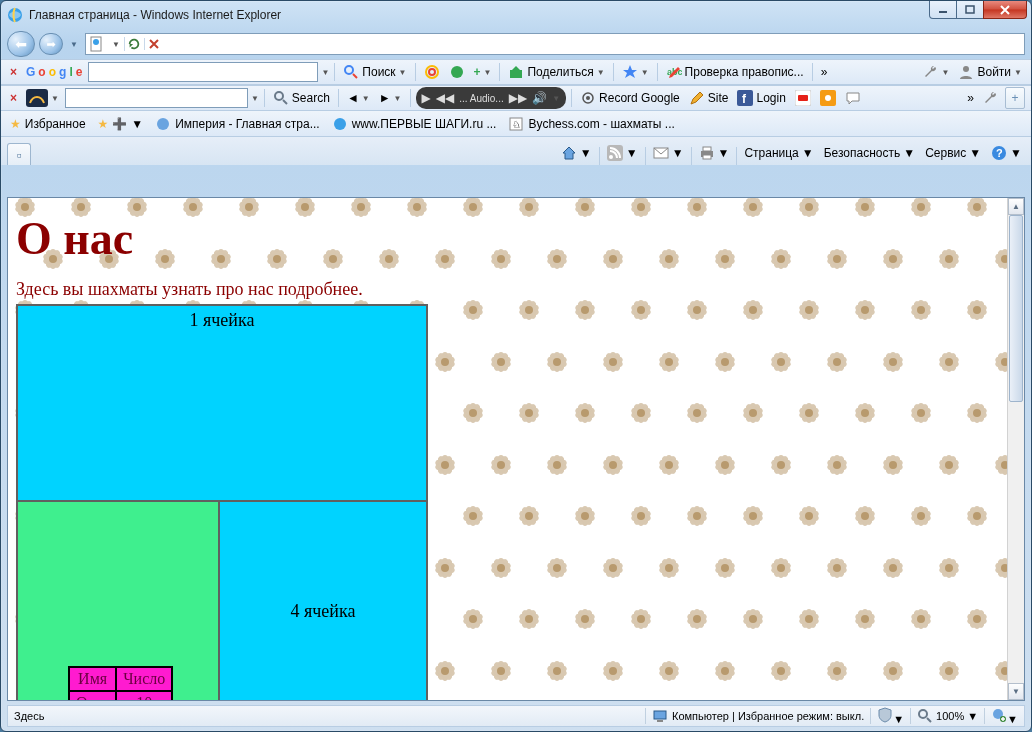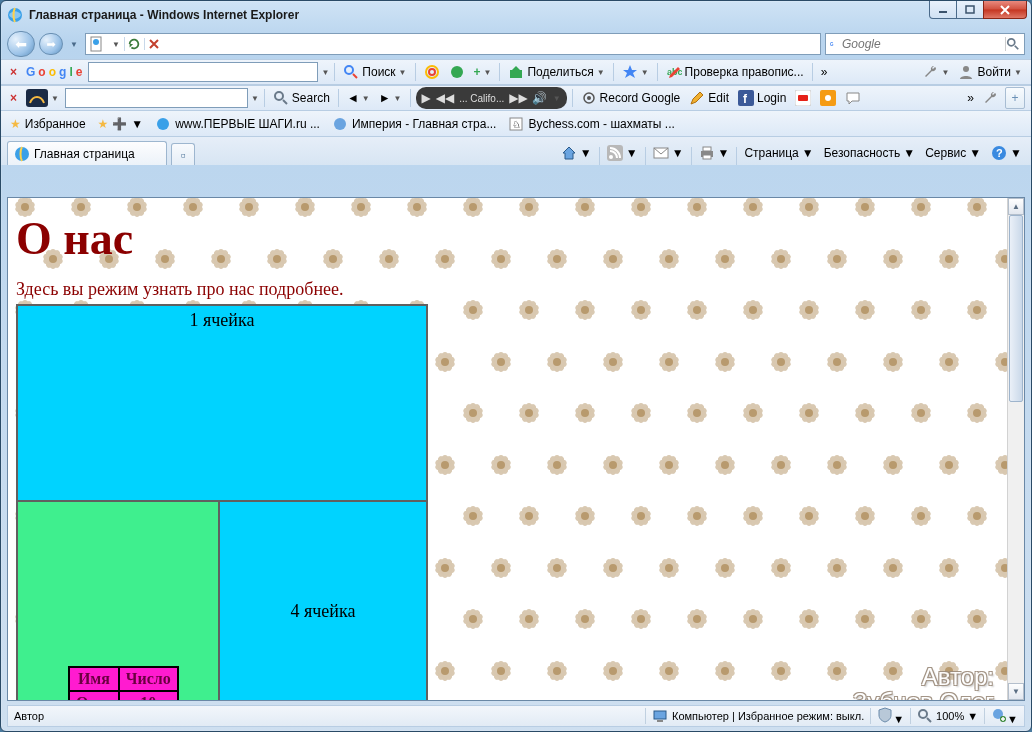--- a/index.html
+++ b/index.html
@@ -1,20 +1,20 @@
 <!DOCTYPE html>
 <html><head>
 <meta charset="utf-8">
 <style>
 * { box-sizing: border-box; font-family: "Segoe UI", Tahoma, sans-serif; }
 body { margin: 0; padding: 0; background: #4a7a9e; width: 1032px; height: 732px; overflow: hidden; position: relative; }
 
 .outer-shadow { position: absolute; inset: 0; border: 1px solid #2a4a66; border-radius: 6px; box-shadow: inset 0 0 0 1px rgba(255,255,255,.15); background: linear-gradient(#cfe3f5,#b8d4ee 40px,#cedff0); }
 
-.titlebar { height: 28px; display: flex; align-items: center; padding: 0 6px; font-size: 12px; color: #1a1a1a; font-weight: bold; }
+.titlebar { height: 28px; display: flex; align-items: center; padding: 0 6px; font-size: 12px; color: #1a1a1a; }
 .titlebar .ie-icon { width: 16px; height: 16px; margin-right: 6px; }
 .winbtns { position: absolute; top: 0; right: 4px; display: flex; }
 .winbtn { width: 28px; height: 18px; border: 1px solid #4a6a8a; border-top: none; margin-left: -1px; background: linear-gradient(#e9f1fb,#d0e1f3); display: flex; align-items: center; justify-content: center; }
 .winbtn.close { width: 44px; background: linear-gradient(#e98a7e,#d1513f 49%,#c43420 51%,#df7766); border-color:#8a2617; border-bottom-right-radius:4px; }
 .winbtn.max { }
 .winbtn.min { border-bottom-left-radius:4px;}
 .winbtn svg, .winbtn span { pointer-events:none; }
 
 .navrow { height: 30px; display: flex; align-items: center; padding: 0 6px; gap: 4px; }
 .navbtn { width: 28px; height: 26px; border-radius: 14px; background: radial-gradient(circle at 30% 30%, #e6f1fc, #9cc3e8 60%, #5a8fbe); border: 1px solid #6a90b3; display:flex;align-items:center;justify-content:center; position:relative;}
@@ -53,21 +53,21 @@
 .flower-layer { position:absolute; inset:0; overflow:hidden;}
 .flower { position:absolute; width:34px; height:34px;}
 .page-content { position:relative; padding:8px; }
 h1.big { font-family: Georgia, 'Times New Roman', serif; font-size:46px; font-weight:bold; color:#8b0000; margin:6px 0 14px 0;}
 .sub { font-family: Georgia, serif; font-size:18px; color:#8b0000; margin-bottom:4px;}
 .layout-table { border-collapse:collapse;}
 .layout-table td { border:2px solid #606060; text-align:center; font-family:Georgia,serif; font-size:18px; vertical-align:top; padding:4px 8px;}
 .cell1 { background:#00d3ff; width:410px; height:196px;}
 .cell-green { background:#3fef8e; width:200px; height:220px; vertical-align:bottom!important; padding:60px 4px 4px 50px!important;}
 .cell4 { background:#00d3ff; width:206px;}
-.magenta { border-collapse:collapse;font-weight:bold;}
+.magenta { border-collapse:collapse;}
 .magenta td{ border:2px solid #000; background:#ff1bd0; font-family:Georgia,serif; font-size:16px; color:#6a0040; padding:2px 6px;}
 
 .statusbar { position:absolute; left:6px; right:6px; bottom:4px; height:22px; background:linear-gradient(#f2f6fb,#e2ebf5); border:1px solid #b8cde3; display:flex; align-items:center; font-size:11px; padding:0 6px; gap:6px;}
 .statusbar .sep{ width:1px; height:16px; background:#c0d0e0;}
 .statusbar .flex{flex:1;}
 
 .scrollbar-v { position:absolute; top:0; right:0; bottom:0; width:17px; background:#f0f0f0; border-left:1px solid #d2d2d2; display:flex; flex-direction:column;}
 .sb-btn { height:17px; background:linear-gradient(#fefefe,#e2e7ef); border:1px solid #b4bfcc; display:flex; align-items:center; justify-content:center; font-size:8px; color:#5a6d82;}
 .sb-track{flex:1; position:relative;}
 .sb-thumb{ position:absolute; left:1px; right:1px; top:0; height:40%; background:linear-gradient(90deg,#eaf0f8,#c9d8e9); border:1px solid #9eb4cc; border-radius:2px;}
@@ -122,32 +122,20 @@
       <span class="dd">▼</span>
       <span class="refresh">
           <svg width="14" height="14" viewBox="0 0 16 16">
             <path d="M3 8a5 5 0 1 1 2 4" fill="none" stroke="#3a7a3a" stroke-width="2"></path>
             <path d="M3 12v-4h4z" fill="#3a7a3a"></path>
           </svg>
         </span>
       <span class="stop">
           <svg width="12" height="12">
             <path d="M2 2l8 8M10 2l-8 8" stroke="#c3402e" stroke-width="2"></path>
-          </svg>
-        </span>
-    </div>
-    <div class="searchbox">
-      <svg class="icon16" viewBox="0 0 16 16">
-          <text x="0" y="12" font-size="12" font-weight="bold"><tspan fill="#4285f4">G</tspan></text>
-        </svg>
-      <input type="text" placeholder="Google" style="">
-      <span class="mag">
-          <svg width="14" height="14" viewBox="0 0 16 16">
-            <circle cx="6" cy="6" r="4" fill="none" stroke="#6a7a8a" stroke-width="2"></circle>
-            <path d="M10 10l4 4" stroke="#6a7a8a" stroke-width="2"></path>
           </svg>
         </span>
     </div>
   </div>
 
   <div class="toolbar">
     <span class="tb-btn" style="color:#c33;font-weight:bold;">×</span>
     <span class="tb-btn" style="font-weight:bold;">
         <span style="color:#4285f4;">G</span>
         <span style="color:#ea4335;">o</span>
@@ -242,38 +230,38 @@
         </svg>
         <span>Search</span>
       </span>
     <div class="sep"></div>
     <span class="tb-btn">◄<span class="dd">▼</span></span>
     <span class="tb-btn">►<span class="dd">▼</span></span>
     <div class="sep"></div>
     <div class="tb-btn" style="background:#3a3a3a;border-radius:10px;color:#ddd;padding:2px 6px;gap:5px;">
       <span>▶</span>
       <span>◀◀</span>
-      <span style="font-size:10px;">... Califo...</span>
+      <span style="font-size:10px;">... Audio...</span>
       <span>▶▶</span>
       <span>🔊</span>
       <span class="dd">▼</span>
     </div>
     <div class="sep"></div>
     <span class="tb-btn">
         <svg class="icon16" viewBox="0 0 16 16">
           <circle cx="8" cy="8" r="5" fill="none" stroke="#555" stroke-width="1.5"></circle>
           <circle cx="8" cy="8" r="2" fill="#555"></circle>
         </svg>
         <span>Record Google</span>
       </span>
     <span class="tb-btn">
         <svg class="icon16" viewBox="0 0 16 16">
           <path d="M2 14l2-5 7-7 3 3-7 7z" fill="#f0b030" stroke="#b07010"></path>
         </svg>
-        <span>Edit</span>
+        <span>Site</span>
       </span>
     <span class="tb-btn">
         <svg class="icon16" viewBox="0 0 16 16">
           <rect width="16" height="16" rx="2" fill="#3b5998"></rect>
           <text x="5" y="13" fill="#fff" font-size="12" font-weight="bold">f</text>
         </svg>
         <span>Login</span>
       </span>
     <span class="tb-btn">
         <svg class="icon16" viewBox="0 0 16 16">
@@ -307,47 +295,40 @@
         <span class="star">★</span>
         <span>Избранное</span>
       </span>
     <span class="favlink">
         <span class="star">★</span>
         <span style="color:#3a883a;font-weight:bold;">➕</span>
         <span class="dd">▼</span>
       </span>
     <span class="favlink">
         <svg class="icon16" viewBox="0 0 16 16">
+          <circle cx="8" cy="8" r="6" fill="#6aa4e0"></circle>
+        </svg>
+        <span>Империя - Главная стра...</span>
+      </span>
+    <span class="favlink">
+        <svg class="icon16" viewBox="0 0 16 16">
           <circle cx="8" cy="8" r="6" fill="#3aa0e8"></circle>
         </svg>
         <span>www.ПЕРВЫЕ ШАГИ.ru ...</span>
-      </span>
-    <span class="favlink">
-        <svg class="icon16" viewBox="0 0 16 16">
-          <circle cx="8" cy="8" r="6" fill="#6aa4e0"></circle>
-        </svg>
-        <span>Империя - Главная стра...</span>
       </span>
     <span class="favlink">
         <svg class="icon16" viewBox="0 0 16 16">
           <rect x="2" y="2" width="12" height="12" fill="#fff" stroke="#888"></rect>
           <text x="4" y="12" font-size="10">♘</text>
         </svg>
         <span>Bychess.com - шахматы ...</span>
       </span>
   </div>
 
   <div class="tabrow">
-    <div class="tab">
-      <svg class="icon16" viewBox="0 0 16 16">
-          <circle cx="8" cy="8" r="7" fill="#3aa0e8"></circle>
-          <path d="M8 1c-2 3-2 11 0 14" stroke="#ffd24a" stroke-width="2" fill="none"></path>
-        </svg>
-      <span>Главная страница</span>
-    </div>
     <div class="newtab">▫</div>
     <div class="spacer"></div>
     <span class="cmd">
         <svg class="icon16" viewBox="0 0 16 16">
           <path d="M2 8l6-6 6 6h-2v6H4V8z" fill="#6aa4e0" stroke="#2a5a8a"></path>
         </svg>
         <span class="dd">▼</span>
       </span>
     <span class="sep"></span>
     <span class="cmd">
@@ -3171,21 +3152,21 @@
                 <ellipse rx="5" ry="10" transform="rotate(216)" fill="#d8c8b0" opacity=".85"></ellipse>
                 <ellipse rx="5" ry="10" transform="rotate(252)" fill="#d8c8b0" opacity=".85"></ellipse>
                 <ellipse rx="5" ry="10" transform="rotate(288)" fill="#d8c8b0" opacity=".85"></ellipse>
                 <ellipse rx="5" ry="10" transform="rotate(324)" fill="#d8c8b0" opacity=".85"></ellipse>
                 <circle r="4" fill="#b89a6e"></circle>
               </g>
             </svg></div>
         </div>
       <div class="page-content">
         <h1 class="big">О нас</h1>
-        <div class="sub">Здесь вы режим узнать про нас подробнее.</div>
+        <div class="sub">Здесь вы шахматы узнать про нас подробнее.</div>
         <table class="layout-table">
           <tbody>
               <tr>
                 <td class="cell1" colspan="2">1 ячейка</td>
               </tr>
           <tr>
             <td class="cell-green">
               <table class="magenta">
                 <tbody>
                       <tr>
@@ -3197,36 +3178,32 @@
                         <td>10</td>
                       </tr>
               </tbody>
                   </table>
             </td>
             <td class="cell4" style="vertical-align:middle;">4 ячейка</td>
           </tr>
         </tbody>
           </table>
       </div>
-      <div class="watermark">
-        <div>Автор:</div>
-        <div>Зубцов Олег</div>
-      </div>
     </div>
     <div class="scrollbar-v">
       <div class="sb-btn">▲</div>
       <div class="sb-track">
           <div class="sb-thumb"></div>
         </div>
       <div class="sb-btn">▼</div>
     </div>
   </div>
 
   <div class="statusbar">
-    <span>Автор</span>
+    <span>Здесь</span>
     <span class="flex"></span>
     <span class="sep"></span>
     <span style="display:flex;align-items:center;gap:4px;">
         <svg class="icon16" viewBox="0 0 16 16">
           <rect x="2" y="3" width="12" height="8" fill="#6aa4e0" stroke="#2a5a8a"></rect>
           <rect x="5" y="12" width="6" height="2" fill="#888"></rect>
         </svg>
         <span>Компьютер | Избранное режим: выкл.</span>
       </span>
     <span class="sep"></span>

